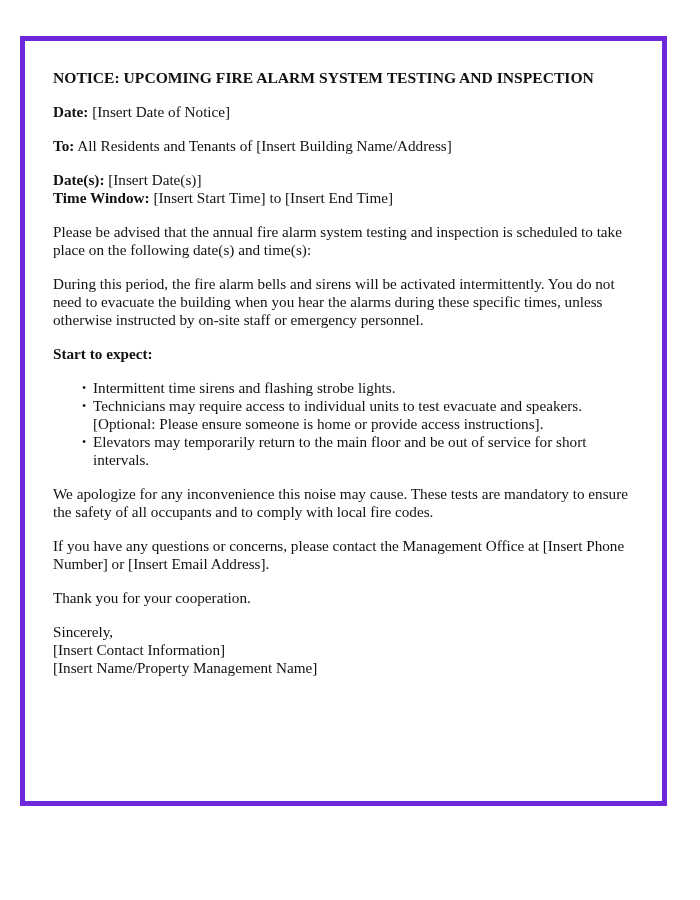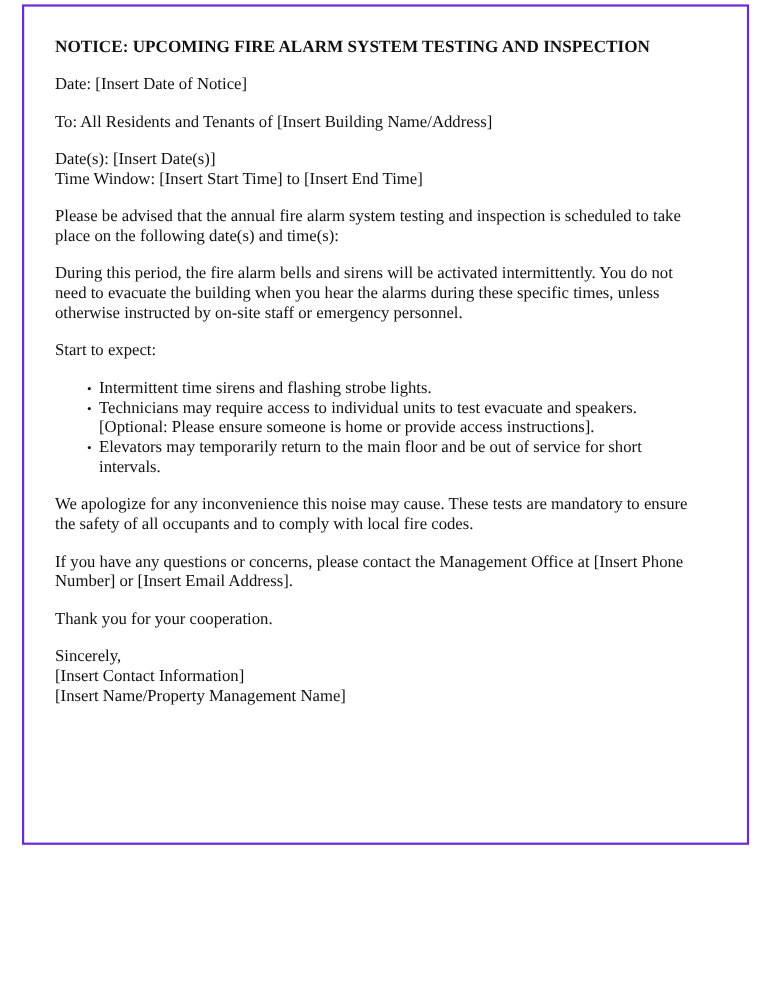--- a/index.html
+++ b/index.html
@@ -10,41 +10,41 @@
     body {
       width: 700px;
       height: 900px;
       position: relative;
       font-family: "Liberation Serif", "DejaVu Serif", serif;
       color: #111111;
     }
     .page {
       position: absolute;
       left: 20px;
-      top: 4px;
+      top: 36px;
       width: 583px;
       height: 732px;
-      border: 2px solid #6d28d9;
-      padding: 28px 46px 0 28px;
+      border: 5px solid #6d28d9;
+      padding: 28px 26px 0 28px;
       box-sizing: content-box;
       font-size: 15.2px;
       line-height: 18px;
     }
     .title {
       font-weight: bold;
       font-size: 15.6px;
       margin: 0 0 16px 0;
       line-height: 18px;
       letter-spacing: 0;
     }
     p {
       margin: 0 0 16px 0;
     }
     b {
-      font-weight: normal;
+      font-weight: bold;
     }
     .block-line {
       display: block;
     }
     ul.expect-list {
       margin: 0 0 16px 0;
       padding-left: 40px;
       list-style: none;
     }
     ul.expect-list li {

